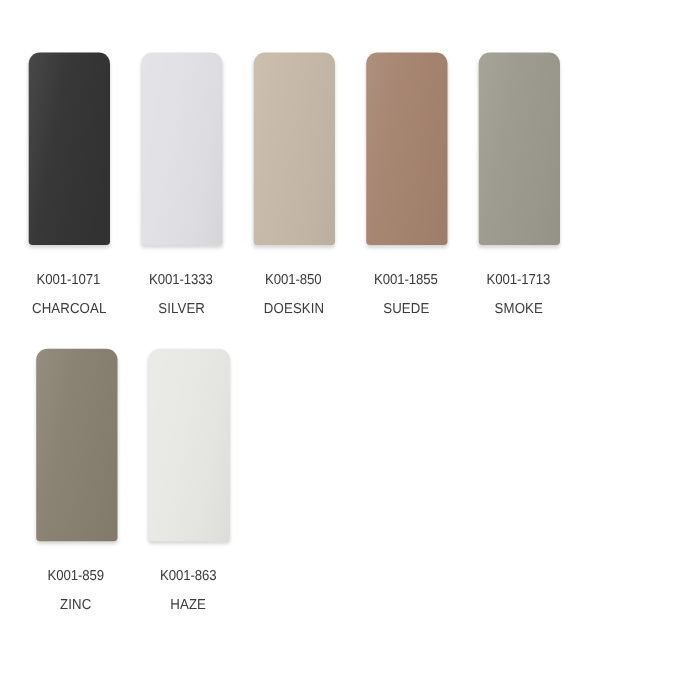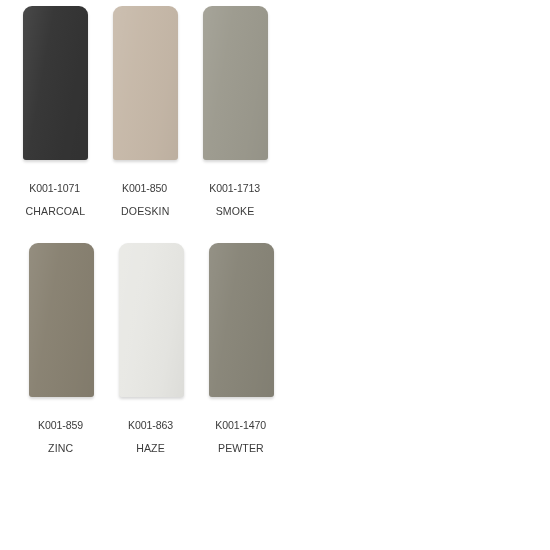--- a/index.html
+++ b/index.html
@@ -26,21 +26,21 @@
 
   .swatch-row {
     display: flex;
     flex-direction: row;
     justify-content: flex-start;
     align-items: flex-start;
     padding-left: 10px;
     box-sizing: border-box;
   }
 
-  .swatch-row.row-top { padding-top: 6px; }
+  .swatch-row.row-top { padding-top: 29px; margin-top: 13px; }
   .swatch-row.row-bottom { padding-top: 26px; padding-left: 16px; }
 
   .swatch-cell {
     width: 90px;
     flex: 0 0 90px;
     display: flex;
     flex-direction: column;
     align-items: center;
     box-sizing: border-box;
   }
@@ -114,28 +114,38 @@
 <div id="swatch-board" style="background: rgb(255, 255, 255);">
 
   <div class="swatch-row row-top">
 
     <div class="swatch-cell">
       <div class="swatch-chip" style="background-color: rgb(52, 52, 52);"></div>
       <div class="swatch-code" style="color: rgb(59, 59, 59);">K001-1071</div>
       <div class="swatch-name" style="color: rgb(59, 59, 59);">CHARCOAL</div>
     </div>
 
+    <div class="swatch-cell">
+      <div class="swatch-chip" style="background-color: rgb(225, 225, 229);"></div>
+      <div class="swatch-code" style="color: rgb(59, 59, 59);">K001-1333</div>
+      <div class="swatch-name" style="color: rgb(59, 59, 59);">SILVER</div>
+    </div>
 
 
     <div class="swatch-cell">
       <div class="swatch-chip" style="background-color: rgb(198, 184, 168);"></div>
       <div class="swatch-code" style="color: rgb(59, 59, 59);">K001-850</div>
       <div class="swatch-name" style="color: rgb(59, 59, 59);">DOESKIN</div>
     </div>
 
+    <div class="swatch-cell">
+      <div class="swatch-chip" style="background-color: rgb(165, 131, 111);"></div>
+      <div class="swatch-code" style="color: rgb(59, 59, 59);">K001-1855</div>
+      <div class="swatch-name" style="color: rgb(59, 59, 59);">SUEDE</div>
+    </div>
 
     <div class="swatch-cell">
       <div class="swatch-chip" style="background-color: rgb(156, 154, 142);"></div>
       <div class="swatch-code" style="color: rgb(59, 59, 59);">K001-1713</div>
       <div class="swatch-name" style="color: rgb(59, 59, 59);">SMOKE</div>
     </div>
 
   </div>
 
   <div class="swatch-row row-bottom">
@@ -148,21 +158,16 @@
 
 
     <div class="swatch-cell">
       <div class="swatch-chip" style="background-color: rgb(232, 232, 228);"></div>
       <div class="swatch-code" style="color: rgb(59, 59, 59);">K001-863</div>
       <div class="swatch-name" style="color: rgb(59, 59, 59);">HAZE</div>
     </div>
 
 
 
-    <div class="swatch-cell">
-      <div class="swatch-chip" style="background-color: rgb(136, 133, 120);"></div>
-      <div class="swatch-code" style="color: rgb(59, 59, 59);">K001-1470</div>
-      <div class="swatch-name" style="color: rgb(59, 59, 59);">PEWTER</div>
-    </div>
 
   </div>
 
 </div>
 
 </body></html>

